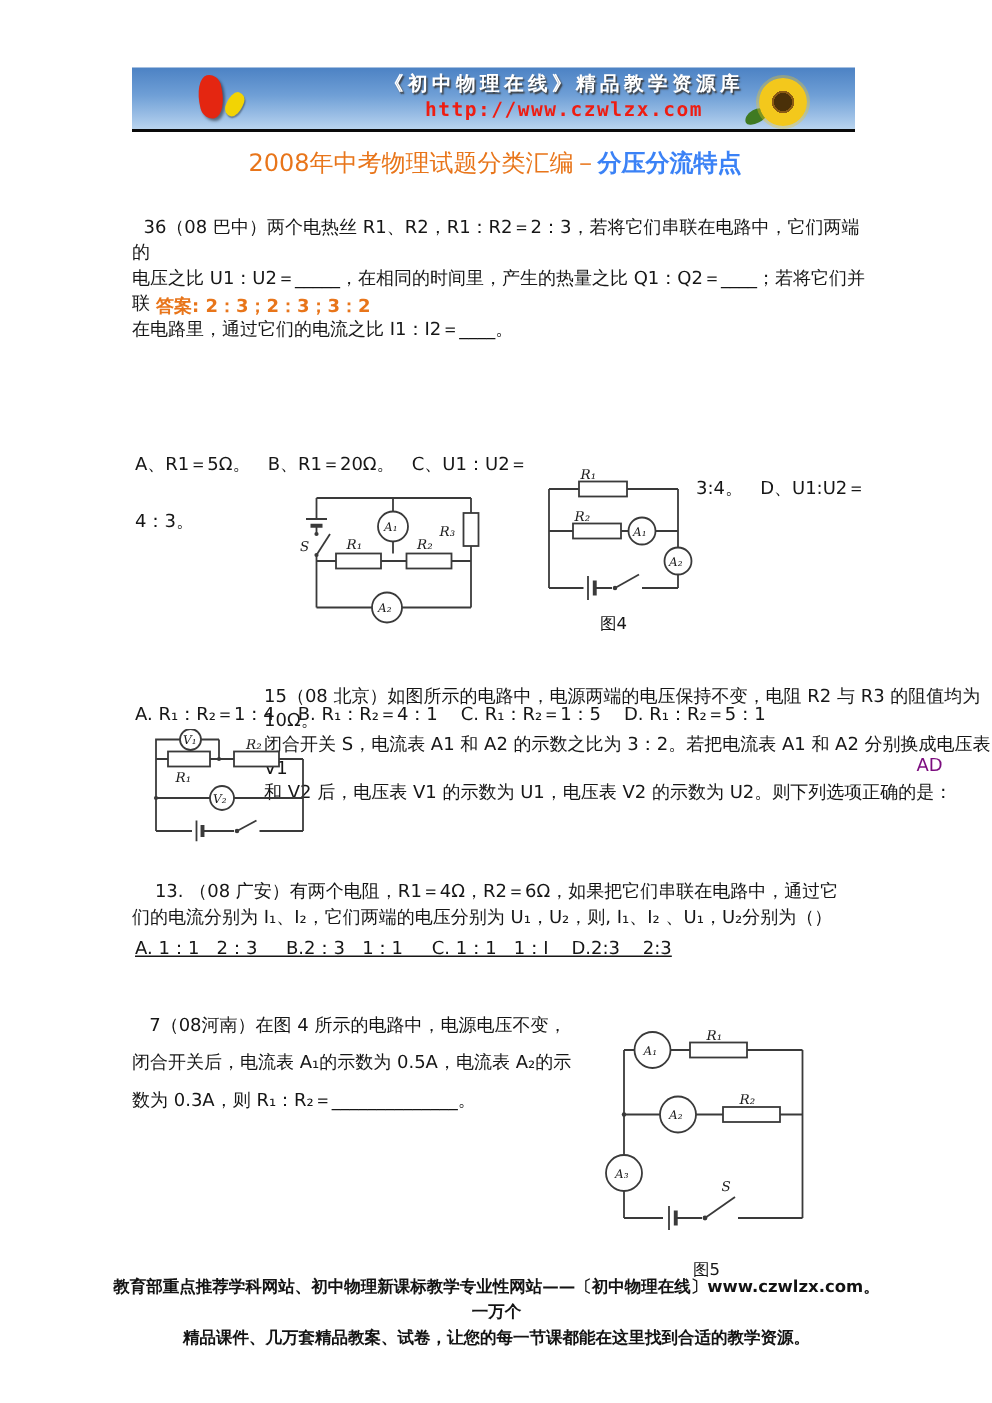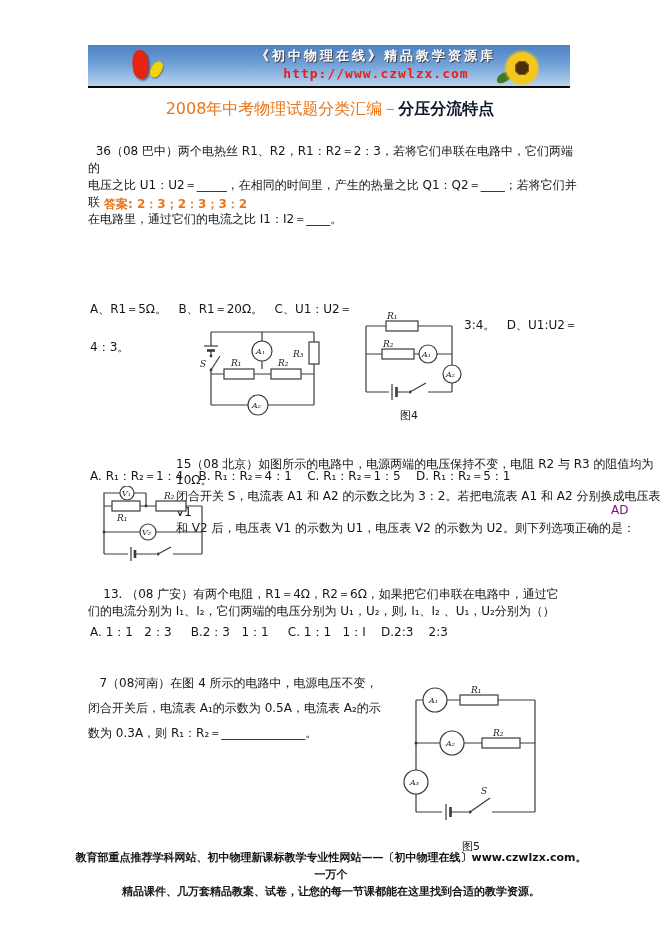--- a/index.html
+++ b/index.html
@@ -79,21 +79,21 @@
   <div class="banner">
     <div class="logo-red"></div>
     <div class="logo-yellow"></div>
     <div class="site-title">《初中物理在线》精品教学资源库</div>
     <div class="site-url">http://www.czwlzx.com</div>
     <div class="sunflower-leaf"></div>
     <div class="sunflower"></div>
   </div>
 
   <div class="doc-title">
-    <span class="t-prefix" style="color:#E8751A">2008年中考物理试题分类汇编－</span><span class="t-emph" style="color:#0f172a">分压分流特点</span>
+    <span class="t-prefix" style="color:#E8751A">2008年中考物理试题分类汇编－</span><span class="t-emph" style="color:#3b82f6">分压分流特点</span>
   </div>
 
   <div class="para" style="left:88px; top:143px; width:492px;">  36（08 巴中）两个电热丝 R1、R2，R1：R2＝2：3，若将它们串联在电路中，它们两端的
 电压之比 U1：U2＝_____，在相同的时间里，产生的热量之比 Q1：Q2＝____；若将它们并联
 在电路里，通过它们的电流之比 I1：I2＝____。</div>
   <div class="para ans-orange" style="left:104px; top:196px; color:#E8751A;">答案: 2：3；2：3；3：2</div>
 
   <div class="para q15p" style="left:88px; top:228px; width:496px; display:inline;"><span class="para q15p" style="left:88px; top:228px; width:496px;">15（08 北京）如图所示的电路中，电源两端的电压保持不变，电阻 R2 与 R3 的阻值均为 10Ω。
 闭合开关 S，电流表 A1 和 A2 的示数之比为 3：2。若把电流表 A1 和 A2 分别换成电压表 V1
 和 V2 后，电压表 V1 的示数为 U1，电压表 V2 的示数为 U2。则下列选项正确的是：</span><span class="ans-purple" style="position:absolute; left:523px; top:274px; color:#7B0C7E; font-size:12px;">AD</span></div>
@@ -167,21 +167,21 @@
     <circle class="dot" cx="48" cy="20" r="1.4"></circle>
       <circle class="dot" cx="6" cy="46" r="1.4"></circle>
     <text class="meter" x="24" y="10">V₁</text>
     <text class="lbl" x="19" y="35">R₁</text>
     <text class="lbl" x="66" y="13">R₂</text>
     <text class="meter" x="44" y="49">V₂</text>
   </svg>
 
   <div class="para" style="left:88px; top:586px; width:498px;">    13. （08 广安）有两个电阻，R1＝4Ω，R2＝6Ω，如果把它们串联在电路中，通过它
 们的电流分别为 I₁、I₂，它们两端的电压分别为 U₁，U₂，则, I₁、I₂ 、U₁，U₂分别为（）</div>
-  <div class="opt-line" style="left:90px; top:624px;">A. 1：1   2：3     B.2：3   1：1     C. 1：1   1：I    D.2:3    2:3</div>
+  <div class="opt-line" style="left:90px; top:624px;text-decoration:underline;">A. 1：1   2：3     B.2：3   1：1     C. 1：1   1：I    D.2:3    2:3</div>
 
   <div class="para q7text" style="left:88px; top:671px;">   7（08河南）在图 4 所示的电路中，电源电压不变，
 闭合开关后，电流表 A₁的示数为 0.5A，电流表 A₂的示
 数为 0.3A，则 R₁：R₂＝______________。</div>
 
   <svg class="circuit" style="left:402px; top:686px;" width="140" height="138" viewBox="0 0 140 138">
     <path class="wire" d="M14,14 H21 M45,14 H58 M96,14 H133"></path>
     <circle class="boxel" cx="33" cy="14" r="12"></circle>
     <rect class="boxel" x="58" y="9" width="38" height="10"></rect>
     <path class="wire" d="M14,14 V84 M14,108 V126"></path>

